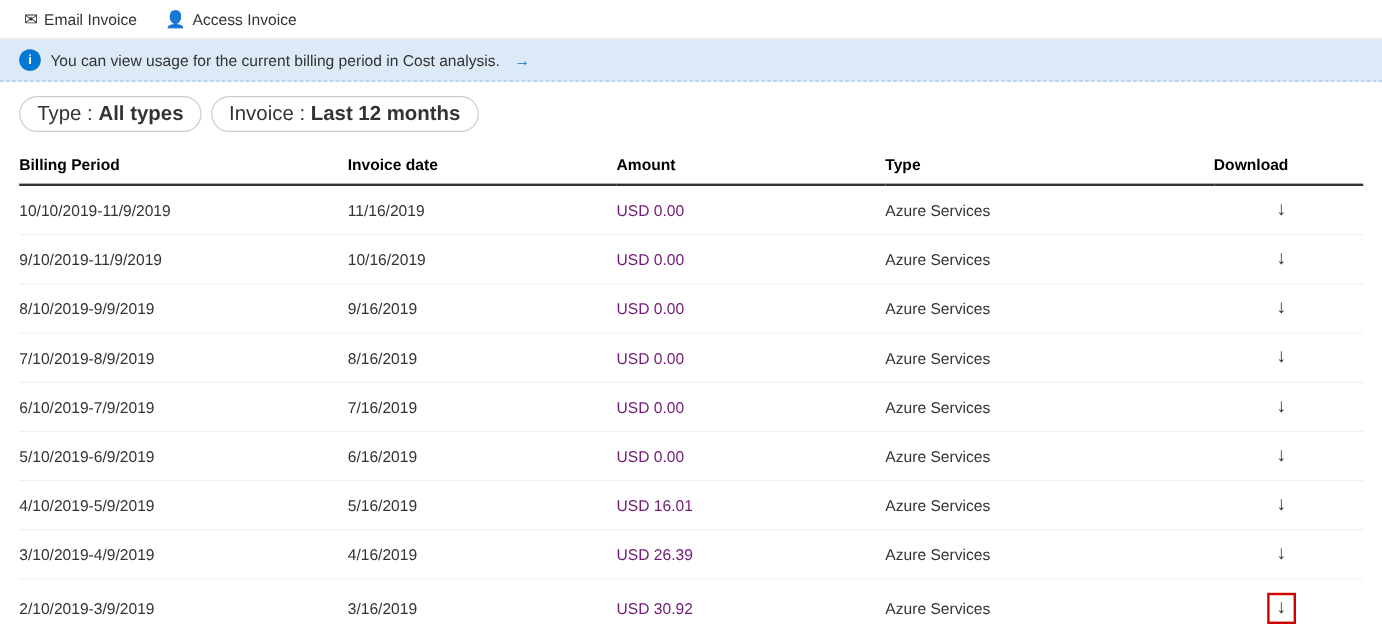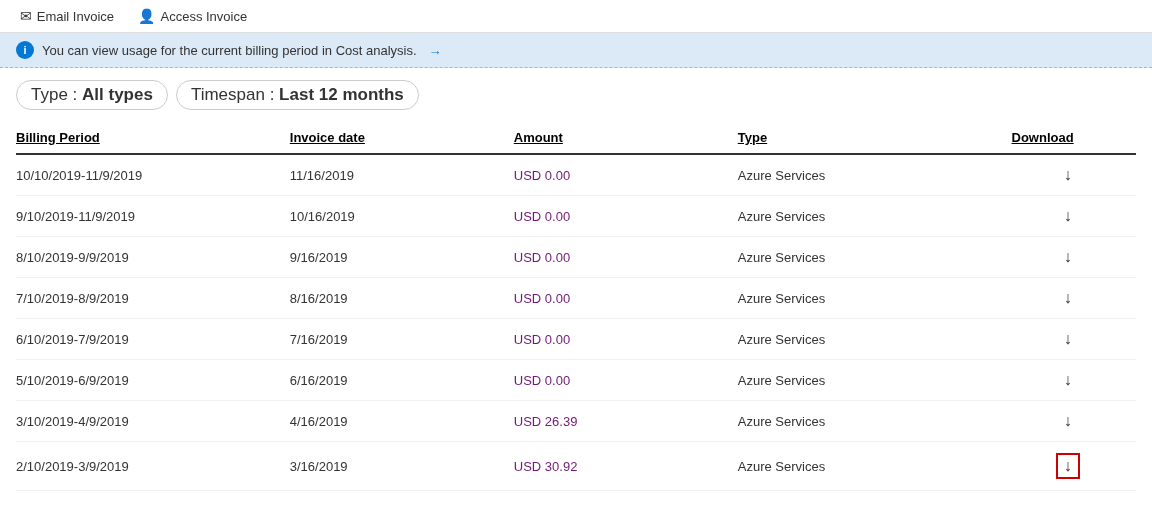--- a/index.html
+++ b/index.html
@@ -82,21 +82,20 @@
     .table-wrap {
       padding: 0 16px;
     }
     thead th {
       text-align: left;
       font-weight: 700;
       font-size: 13px;
       padding: 8px 12px 8px 0;
       border-bottom: 2px solid #333;
       color: #000;
-      text-decoration: underline;
     }
     tbody tr {
       border-bottom: 1px solid #f0f0f0;
     }
     tbody td {
       padding: 9px 12px 9px 0;
       font-size: 13px;
       color: #333;
     }
     .amount-link {
@@ -146,21 +145,21 @@
   <span>You can view usage for the current billing period in Cost analysis.</span>
   <a href="#" class="info-link">→</a>
 </div>
 
 <div class="filters">
   <button class="filter-btn">
     <span class="filter-label">Type :</span>
     <span class="filter-value">All types</span>
   </button>
   <button class="filter-btn">
-    <span class="filter-label">Timespan :</span>
+    <span class="filter-label">Invoice :</span>
     <span class="filter-value">Last 12 months</span>
   </button>
 </div>
 
 <div class="table-wrap">
   <table>
     <thead>
       <tr>
         <th class="col-billing">Billing Period</th>
         <th class="col-date">Invoice date</th>
@@ -206,20 +205,27 @@
           <td class="download-cell"><button class="download-btn"><span>↓</span></button></td>
         </tr>
         <tr>
           <td>5/10/2019-6/9/2019</td>
           <td>6/16/2019</td>
           <td><a href="#" class="amount-link">USD 0.00</a></td>
           <td>Azure Services</td>
           <td class="download-cell"><button class="download-btn"><span>↓</span></button></td>
         </tr>
         <tr>
+          <td>4/10/2019-5/9/2019</td>
+          <td>5/16/2019</td>
+          <td><a href="#" class="amount-link">USD 16.01</a></td>
+          <td>Azure Services</td>
+          <td class="download-cell"><button class="download-btn"><span>↓</span></button></td>
+        </tr>
+        <tr>
           <td>3/10/2019-4/9/2019</td>
           <td>4/16/2019</td>
           <td><a href="#" class="amount-link">USD 26.39</a></td>
           <td>Azure Services</td>
           <td class="download-cell"><button class="download-btn"><span>↓</span></button></td>
         </tr>
         <tr>
           <td>2/10/2019-3/9/2019</td>
           <td>3/16/2019</td>
           <td><a href="#" class="amount-link">USD 30.92</a></td>

